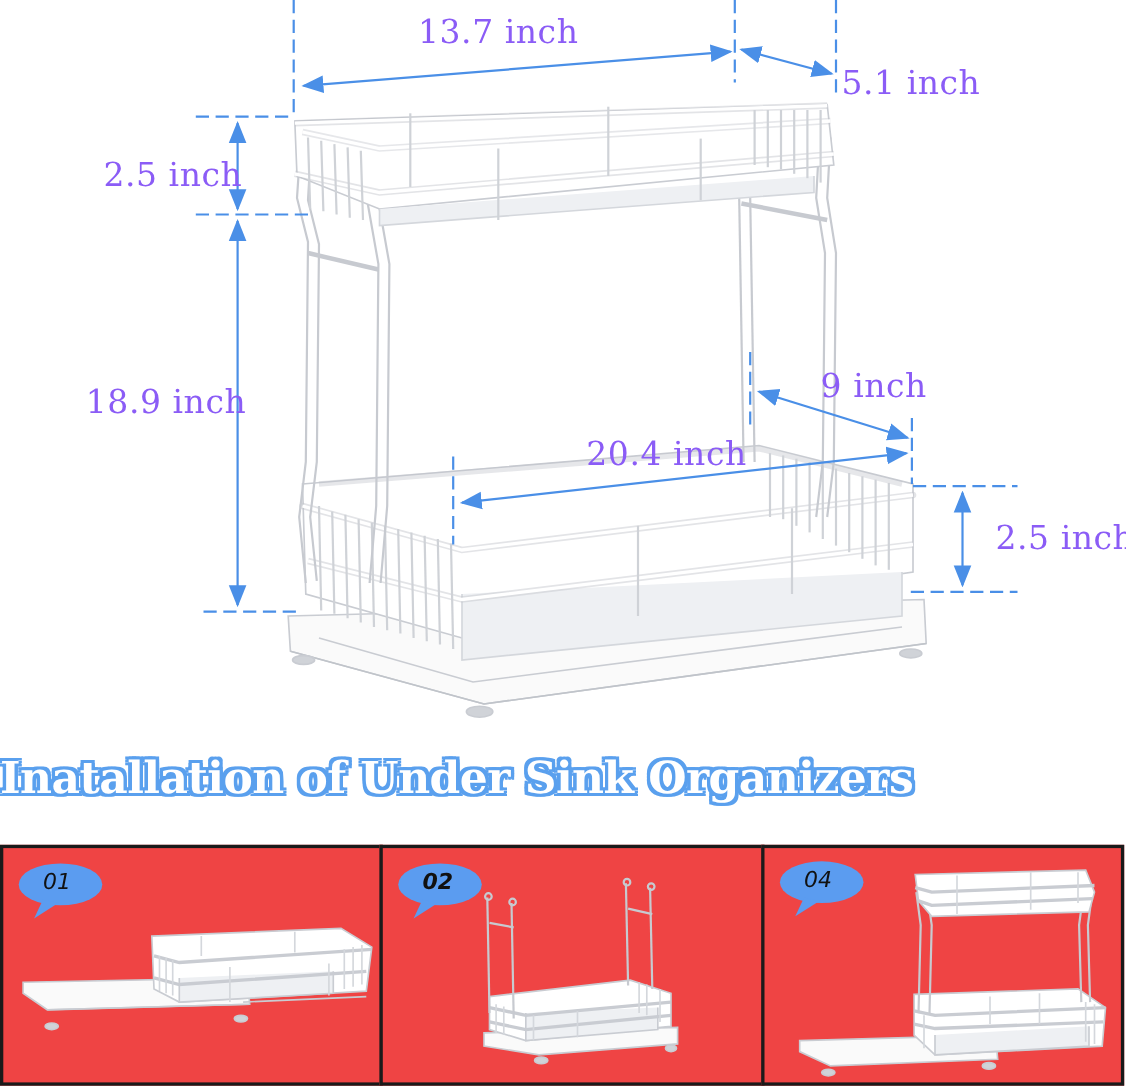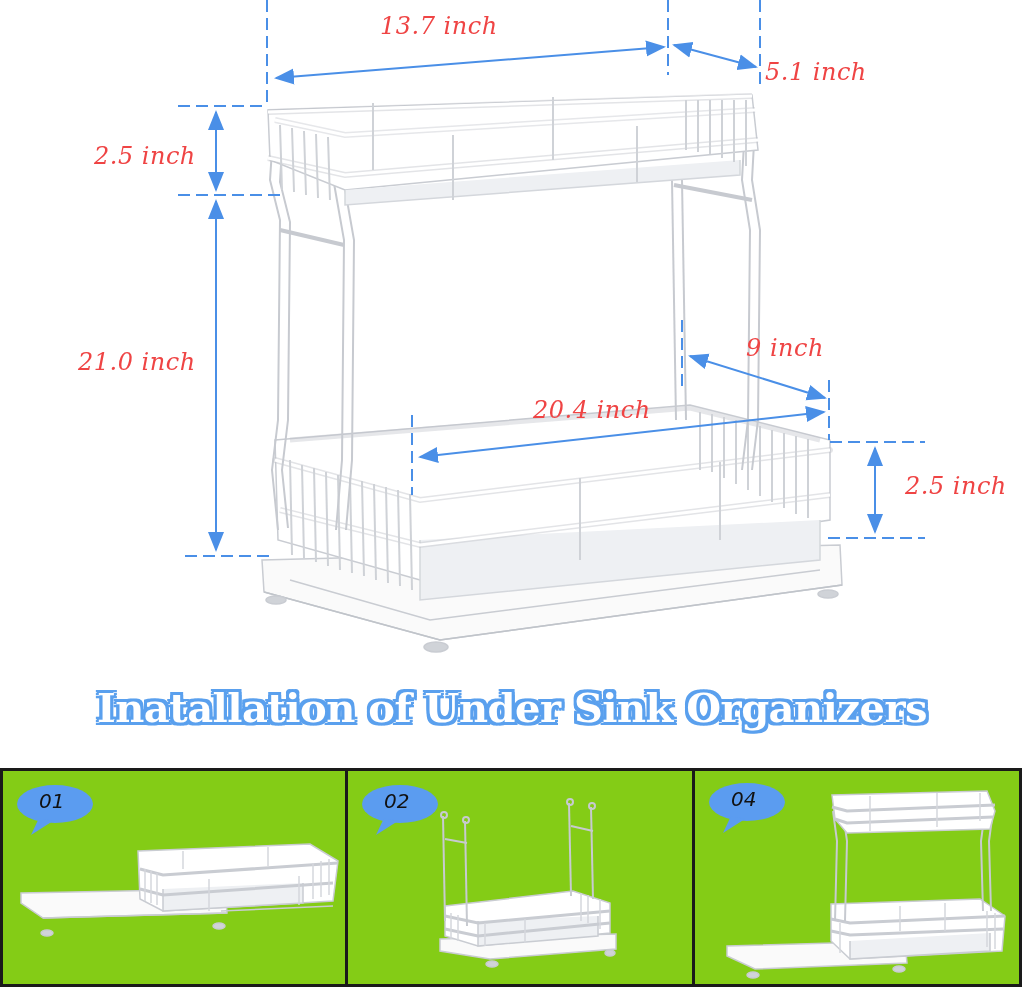--- a/index.html
+++ b/index.html
@@ -1,29 +1,29 @@
 <!DOCTYPE html>
 <html><head>
 <meta charset="utf-8">
 <style>
   html, body { margin: 0; padding: 0; background: #ffffff; }
   body { width: 1024px; height: 991px; position: relative; overflow: hidden; font-family: "DejaVu Serif", serif; }
-  .dim { position: absolute; color: #ef4444; font-style: italic; font-size: 24px; font-family: "DejaVu Serif", serif; letter-spacing: 0.5px; white-space: nowrap; }
+  .dim { position: absolute; color: #8b5cf6; font-size: 30px; font-family: "DejaVu Serif", serif; letter-spacing: 0.5px; white-space: nowrap; }
   svg.main { position: absolute; left: 0; top: 0; }
   .headline {
-    position: absolute; left: 0; width: 1024px; top: 684px; text-align: center;
+    position: absolute; left: 0; width: 1024px; top: 684px; 
     font-family: "DejaVu Serif", serif; font-weight: bold; font-size: 40px; color: #ffffff;
     letter-spacing: -0.5px;
     text-shadow:
       -3px -3px 0 #5aa0ee, 3px -3px 0 #5aa0ee, -3px 3px 0 #5aa0ee, 3px 3px 0 #5aa0ee,
       0 -3px 0 #5aa0ee, 0 3px 0 #5aa0ee, -3px 0 0 #5aa0ee, 3px 0 0 #5aa0ee,
       -2px -2px 0 #5aa0ee, 2px 2px 0 #5aa0ee;
   }
   .steps { position: absolute; left: 0; top: 768px; width: 1024px; height: 223px; }
-  .step { position: absolute; top: 0; height: 219px; border: 3px solid #1a1a1a; background: #84cc16; box-sizing: border-box; overflow: hidden; }
+  .step { position: absolute; top: 0; height: 219px; border: 3px solid #1a1a1a; background: #ef4444; box-sizing: border-box; overflow: hidden; }
   .step svg { position: absolute; left: 0; top: 0; }
   .bubble-label { position: absolute; font-family: "DejaVu Sans", sans-serif; font-style: italic; font-size: 20px; color: #111; }
 </style>
 </head>
 <body>
 
 <svg class="main" width="1024" height="680" viewBox="0 0 1024 680">
   <defs>
     <marker id="arr" markerWidth="10" markerHeight="10" refX="9" refY="5" orient="auto">
       <path d="M0,1 L10,5 L0,9 Z" fill="#4a8fe7"></path>
@@ -142,21 +142,21 @@
 
     <path d="M830,442 L925,442" stroke-dasharray="12,6"></path>
     <path d="M828,538 L925,538" stroke-dasharray="12,6"></path>
     <path d="M875,448 L875,532" marker-end="url(#arr)" marker-start="url(#arrs)"></path>
   </g>
 </svg>
 
 <div class="dim" style="left:380px; top:12px;">13.7 inch</div>
 <div class="dim" style="left:765px; top:38px;margin-top:20px;">5.1 inch</div>
 <div class="dim" style="left:94px; top:142px;">2.5 inch</div>
-<div class="dim" style="left:78px; top:348px;">21.0 inch</div>
+<div class="dim" style="left:78px; top:348px;">18.9 inch</div>
 <div class="dim" style="left:746px; top:334px;">9 inch</div>
 <div class="dim" style="left:533px; top:396px;">20.4 inch</div>
 <div class="dim" style="left:905px; top:472px;">2.5 inch</div>
 
 <div class="headline">Inatallation of Under Sink Organizers</div>
 
 <div class="steps">
 
   <div class="step" style="left:0; width:348px;">
     <svg width="345" height="215" viewBox="0 0 345 215">
@@ -221,21 +221,21 @@
           <path d="M103,142 L103,168"></path>
             <path d="M110,144 L110,170"></path>
             <path d="M137,152 L137,175"></path>
           <path d="M177,148 L177,172"></path>
             <path d="M233,122 L233,150"></path>
             <path d="M240,124 L240,152"></path>
             <path d="M252,128 L252,158"></path>
         </g>
       </g>
     </svg>
-    <div class="bubble-label" style="left:36px; top:18px;">02</div>
+    <div class="bubble-label" style="left:36px; top:18px;font-weight:bold;">02</div>
   </div>
 
   <div class="step" style="left:692px; width:330px;">
     <svg width="327" height="215" viewBox="0 0 327 215">
       <g>
         <ellipse cx="52" cy="31" rx="38" ry="19" fill="#5b9cf0"></ellipse>
         <path d="M36,45 L28,62 L50,48 Z" fill="#5b9cf0"></path>
       </g>
       <g stroke="#c9ccd2" stroke-width="1.5" fill="#fff">
         <path d="M32,175 L210,170 L212,192 L60,198 L32,185 Z" fill="#fafafa"></path>

